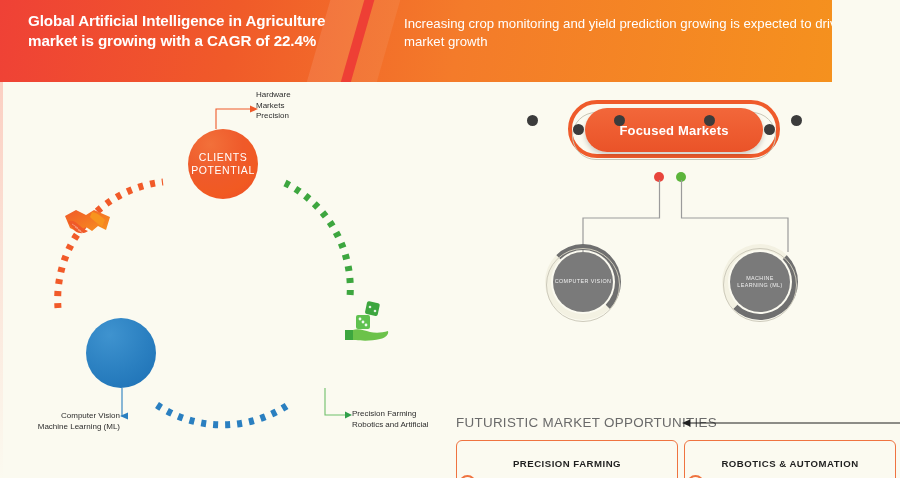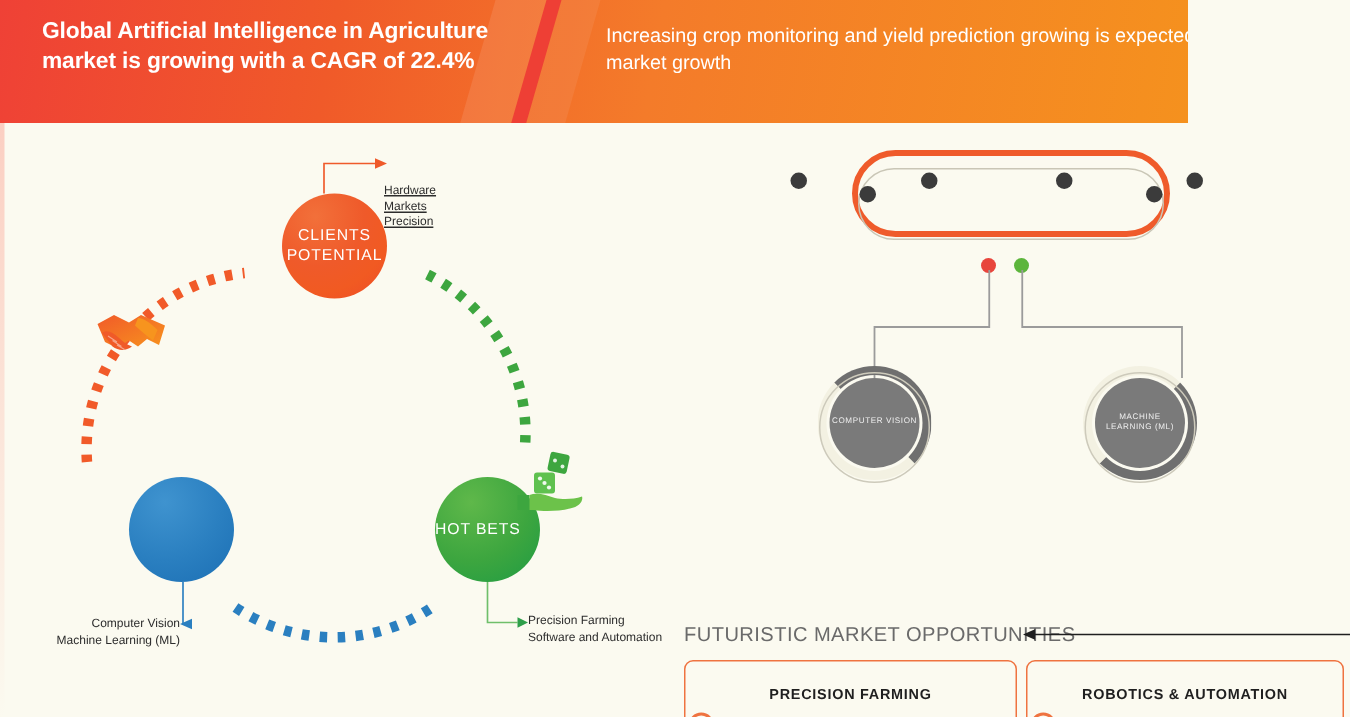--- a/index.html
+++ b/index.html
@@ -1,53 +1,53 @@
 <!DOCTYPE html>
 <html><head>
 <meta charset="utf-8">
 <style>
   html,body{margin:0;padding:0;background:#ffffff;}
   body{font-family:"Liberation Sans",sans-serif;}
   #page{position:relative;width:900px;height:478px;overflow:hidden;background:#fbfaf0;}
 
   
   #header{position:absolute;left:0;top:0;width:792px;height:82px;overflow:hidden;
-          background:linear-gradient(100deg,#ef4136 0%,#f05a29 28%,#f47b2a 55%,#f5911e 100%);}
+          background:linear-gradient(100deg,#ef4136 0%,#f05a29 28%,#f47b2a 55%,#f5911e 100%);padding-left:40px;}
   .hdr-slash{position:absolute;top:-12px;height:110px;transform:skewX(-16deg);}
   #slash-a{left:318px;width:40px;background:rgba(255,255,255,0.10);}
   #slash-b{left:352px;width:10px;background:#ee3f35;}
   #slash-c{left:362px;width:26px;background:rgba(255,255,255,0.07);}
   #hdr-title{position:absolute;left:28px;top:11px;width:300px;color:#fff;
              font-size:15.2px;font-weight:bold;line-height:19.5px;letter-spacing:-0.1px;}
   #hdr-sub{position:absolute;left:404px;top:15px;width:470px;color:#fff;
            font-size:13.2px;line-height:18px;font-weight:400;}
 
   
   #canvas{position:absolute;left:0;top:82px;width:900px;height:396px;background:#fbfaf0;}
   #left-rule{position:absolute;left:0;top:0;width:3px;height:396px;
              background:linear-gradient(180deg,#fbcfc2,#fbfaf0);}
 
   
-  .node{position:absolute;border-radius:50%;display:flex;align-items:center;justify-content:flex-start;
+  .node{position:absolute;border-radius:50%;display:flex;align-items:center;justify-content:flex-end;
         text-align:center;color:#fff;font-size:10.5px;line-height:13px;letter-spacing:.6px;}
   .node .shadowring{position:absolute;left:-4px;top:2px;right:-4px;bottom:-5px;border-radius:50%;
         border:1px solid rgba(0,0,0,.18);border-top-color:transparent;z-index:-1;}
   #n-clients{left:188px;top:47px;width:70px;height:70px;
     background:radial-gradient(circle at 32% 22%,#f2703a,#ef5a2a 45%,#f15a22 70%,#ee4b28 100%);}
   #n-focus{left:86px;top:236px;width:70px;height:70px;
     background:radial-gradient(circle at 34% 24%,#3f93cf,#2a7fc0 55%,#1c6fb4 100%);}
   #n-hot{left:290px;top:236px;width:70px;height:70px;
     background:radial-gradient(circle at 34% 24%,#5fb84a,#3da63f 55%,#1f9b44 100%);}
 
   
   .arc{position:absolute;}
 
   
   .lbl{position:absolute;font-size:8px;line-height:10.5px;color:#2d2d2d;}
-  #lbl-hw{left:256px;top:40px;width:96px;text-decoration:underline;}
+  #lbl-hw{left:256px;top:8px;width:96px;}
   #lbl-cv{left:12px;top:329px;width:108px;text-align:right;}
   #lbl-pf{left:352px;top:327px;width:120px;}
 
   
   .icon{position:absolute;}
 
   
   #fm-wrap{position:absolute;left:568px;top:18px;width:212px;height:62px;}
   #fm-outer{position:absolute;left:0;top:0;width:212px;height:58px;border-radius:29px;
             border:4px solid #ef5b2b;box-sizing:border-box;}
@@ -122,37 +122,33 @@
       <polygon points="345,329.5 352,333 345,336.5" fill="#2f9f4a"></polygon>
     </svg>
 
     <div class="node" id="n-clients">
       <div class="shadowring"></div>
       <span>CLIENTS POTENTIAL</span>
     </div>
     <div class="node" id="n-focus">
       <div class="shadowring"></div>
     </div>
-    <div class="node" id="n-hot">
-      <div class="shadowring"></div>
-      <span>HOT BETS</span>
-    </div>
 
     <div class="lbl" id="lbl-hw">
       <div>Hardware</div>
       <div>Markets</div>
       <div>Precision</div>
     </div>
     <div class="lbl" id="lbl-cv">
       <div>Computer Vision</div>
       <div>Machine Learning (ML)</div>
     </div>
     <div class="lbl" id="lbl-pf">
       <div>Precision Farming</div>
-      <div>Software and Automation</div>
+      <div>Robotics and Artificial</div>
     </div>
 
     <svg class="icon" style="left:62px;top:118px;" width="52" height="42" viewBox="0 0 52 42">
       <defs>
           <linearGradient id="ghs" x1="0" y1="0" x2="1" y2="1">
         <stop offset="0" stop-color="#f15a29"></stop>
             <stop offset="1" stop-color="#f7941e"></stop>
           </linearGradient>
         </defs>
       <path d="M3,16 L14,10 L24,15 L32,10 L48,17 L44,30 L36,26 L30,31 L24,27 L16,32 L8,28 Z" fill="url(#ghs)"></path>
@@ -169,20 +165,23 @@
       <circle cx="16" cy="19" r="1.4" fill="#fff" opacity=".9"></circle>
       <circle cx="22" cy="25" r="1.4" fill="#fff" opacity=".9"></circle>
       <circle cx="19" cy="22" r="1.4" fill="#fff" opacity=".9"></circle>
       <path d="M1,30 L9,30 L9,40 L1,40 Z" fill="#3da63f"></path>
       <path d="M9,30 C14,28 20,30 26,32 C31,33 38,33 44,31 C45,34 42,38 36,39 C28,41 18,41 12,40 L9,40 Z" fill="#6cc24a"></path>
     </svg>
 
     <div id="fm-wrap">
       <div id="fm-outer"></div>
       <div id="fm-outer2"></div>
+      <div id="fm-pill">
+        <span>Focused Markets</span>
+      </div>
       <div class="fm-dot" id="fm-dot-l"></div>
       <div class="fm-dot" id="fm-dot-r"></div>
     </div>
 
     <div class="stem-dot" style="left:654px;top:90px;background:#e8453c;"></div>
     <div class="stem-dot" style="left:676px;top:90px;background:#5cb53b;"></div>
 
     <svg class="arc" style="left:540px;top:88px;width:320px;height:110px;">
       <path d="M119.5,10 L119.5,48 L43,48 L43,82" fill="none" stroke="#9b9b9b" stroke-width="1.2"></path>
       <path d="M141.5,10 L141.5,48 L248,48 L248,82" fill="none" stroke="#9b9b9b" stroke-width="1.2"></path>

